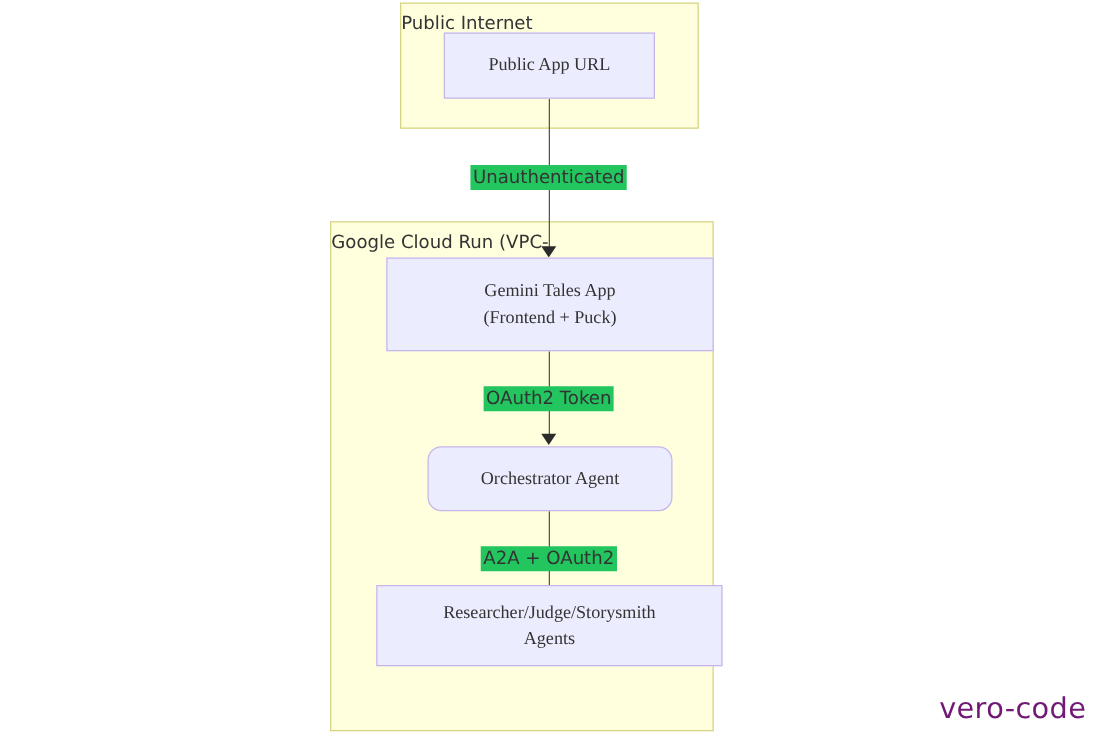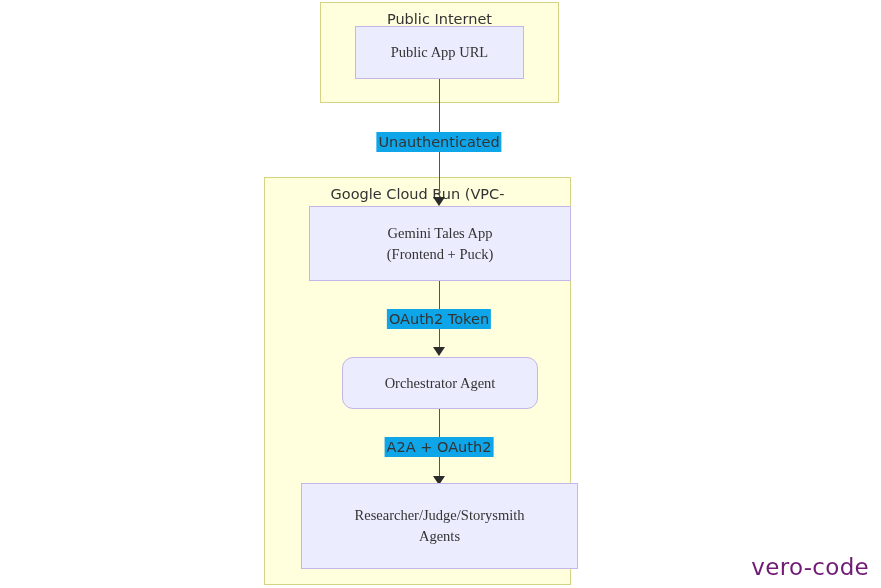--- a/index.html
+++ b/index.html
@@ -28,21 +28,20 @@
   .subgraph {
     position: absolute;
     background: #ffffde;
     border: 1px solid #d3d383;
     box-sizing: border-box;
   }
   .subgraph-title {
     position: absolute;
     left: 0;
     right: 0;
-    text-align: center;
     font-size: 14.5px;
     color: #333333;
     white-space: nowrap;
     line-height: 1;
   }
 
   
   .node {
     position: absolute;
     background: #ececff;
@@ -70,21 +69,21 @@
   .arrowhead {
     position: absolute;
     width: 0;
     height: 0;
     border-left: 6px solid transparent;
     border-right: 6px solid transparent;
     border-top: 9px solid #2b2b2b;
   }
   .edge-label {
     position: absolute;
-    background: #0ea5e9;
+    background: #22c55e;
     color: #333333;
     font-size: 14.5px;
     line-height: 18px;
     padding: 1px 2px;
     white-space: nowrap;
     transform: translateX(-50%);
   }
 
   
   .watermark {
@@ -131,21 +130,21 @@
       <div>(Frontend + Puck)</div>
     </div>
   </div>
 
   <div class="node" id="node-orchestrator-agent" style="left: 342px; top: 357px; width: 196px; height: 52px; border-radius: 11px;">
     <div class="node-label">
       <span>Orchestrator Agent</span>
     </div>
   </div>
 
-  <div class="node" id="node-agents" style="left: 301px; top: 483px; width: 277px; height: 86px;">
+  <div class="node" id="node-agents" style="left: 301px; top: 468px; width: 277px; height: 65px;">
     <div class="node-label">
       <div>Researcher/Judge/Storysmith</div>
       <div>Agents</div>
     </div>
   </div>
 
   <div class="edge-label" id="label-unauthenticated" style="left: 439px; top: 132px;">Unauthenticated</div>
   <div class="edge-label" id="label-oauth2-token" style="left: 439px; top: 309px;">OAuth2 Token</div>
   <div class="edge-label" id="label-a2a-oauth2" style="left: 439px; top: 437px;">A2A + OAuth2</div>
 

